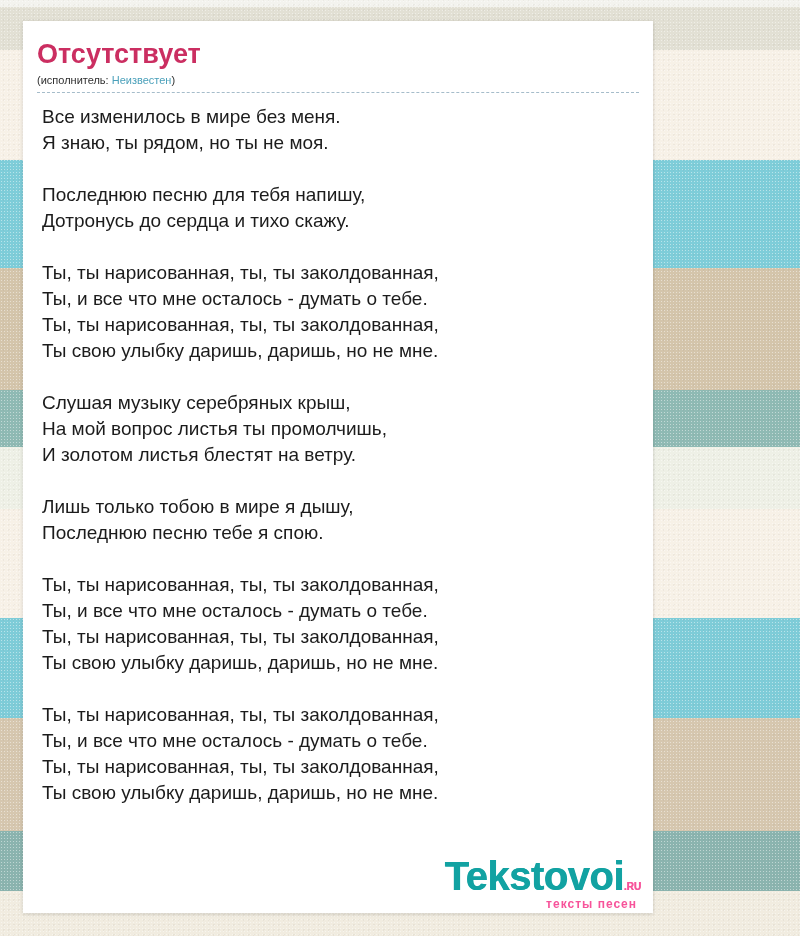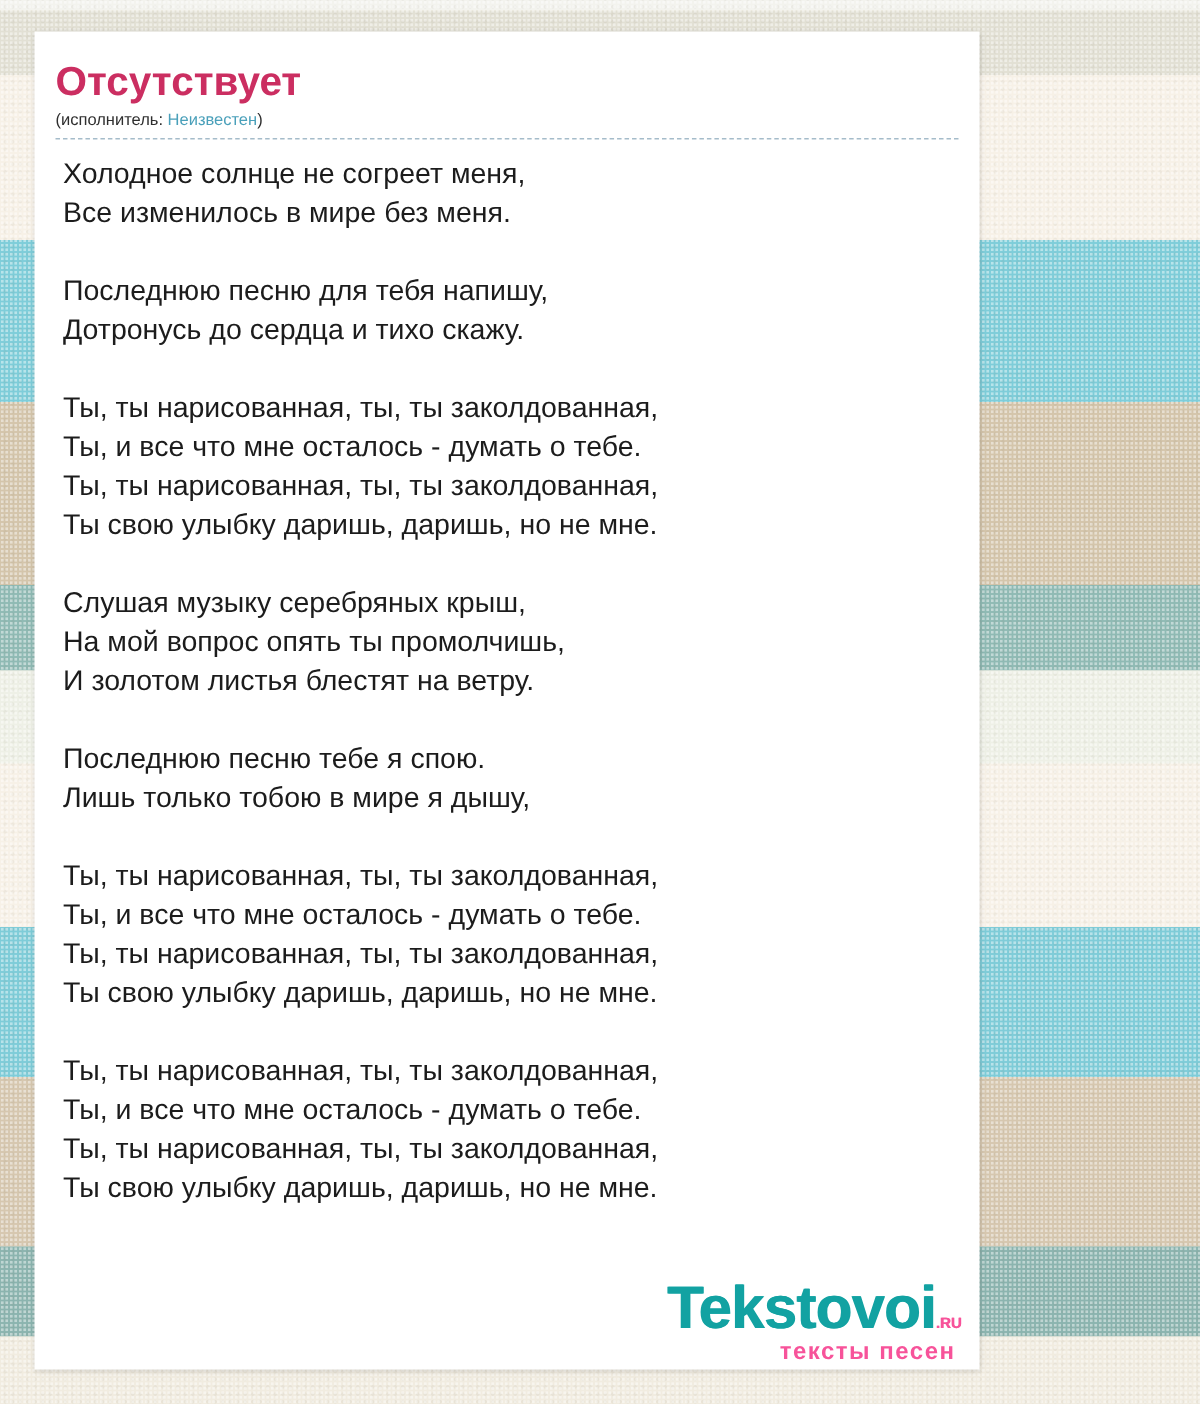--- a/index.html
+++ b/index.html
@@ -56,21 +56,21 @@
     font-size: 40px; font-weight: bold; letter-spacing: -0.5px;
     color: var(--c-logo-teal);
     text-shadow: 0.6px 0 0 var(--c-logo-teal);
   }
   .logo-tld {
     font-size: 10px; font-weight: bold;
     color: var(--c-logo-pink);
     text-shadow: 0.4px 0 0 var(--c-logo-pink);
   }
   .logo-tagline {
-    font-size: 16px; font-weight: bold; letter-spacing: 1px;
+    font-size: 12px; font-weight: bold; letter-spacing: 1px;
     color: var(--c-logo-pink);
     margin-top: 2px; padding-right: 4px;
   }
 </style>
 </head>
 <body>
 
 <div class="bg" id="bg">
     <div class="stripe" style="height: 7px; background: rgb(243, 243, 238);"></div>
     <div class="stripe" style="height: 43px; background: rgb(226, 224, 212);"></div>
@@ -86,41 +86,41 @@
     <div class="stripe" style="height: 45px; background: rgb(241, 236, 224);"></div>
   </div>
 <div class="texture"></div>
 
 <div class="card">
   <h1 class="song-title">Отсутствует</h1>
   <div class="artist-line"><span>(исполнитель: </span><a class="artist-link">Неизвестен</a><span>)</span></div>
   <hr class="divider">
   <div class="lyrics" id="lyrics">
       <div class="stanza">
-        <div class="lyric-line">Холодное солнце не согреет меня,</div>
         <div class="lyric-line">Все изменилось в мире без меня.</div>
+        <div class="lyric-line">Я знаю, ты рядом, но ты не моя.</div>
       </div>
       <div class="stanza">
         <div class="lyric-line">Последнюю песню для тебя напишу,</div>
         <div class="lyric-line">Дотронусь до сердца и тихо скажу.</div>
       </div>
       <div class="stanza">
         <div class="lyric-line">Ты, ты нарисованная, ты, ты заколдованная,</div>
         <div class="lyric-line">Ты, и все что мне осталось - думать о тебе.</div>
         <div class="lyric-line">Ты, ты нарисованная, ты, ты заколдованная,</div>
         <div class="lyric-line">Ты свою улыбку даришь, даришь, но не мне.</div>
       </div>
       <div class="stanza">
         <div class="lyric-line">Слушая музыку серебряных крыш,</div>
-        <div class="lyric-line">На мой вопрос опять ты промолчишь,</div>
+        <div class="lyric-line">На мой вопрос листья ты промолчишь,</div>
         <div class="lyric-line">И золотом листья блестят на ветру.</div>
       </div>
       <div class="stanza">
+        <div class="lyric-line">Лишь только тобою в мире я дышу,</div>
         <div class="lyric-line">Последнюю песню тебе я спою.</div>
-        <div class="lyric-line">Лишь только тобою в мире я дышу,</div>
       </div>
       <div class="stanza">
         <div class="lyric-line">Ты, ты нарисованная, ты, ты заколдованная,</div>
         <div class="lyric-line">Ты, и все что мне осталось - думать о тебе.</div>
         <div class="lyric-line">Ты, ты нарисованная, ты, ты заколдованная,</div>
         <div class="lyric-line">Ты свою улыбку даришь, даришь, но не мне.</div>
       </div>
       <div class="stanza">
         <div class="lyric-line">Ты, ты нарисованная, ты, ты заколдованная,</div>
         <div class="lyric-line">Ты, и все что мне осталось - думать о тебе.</div>

